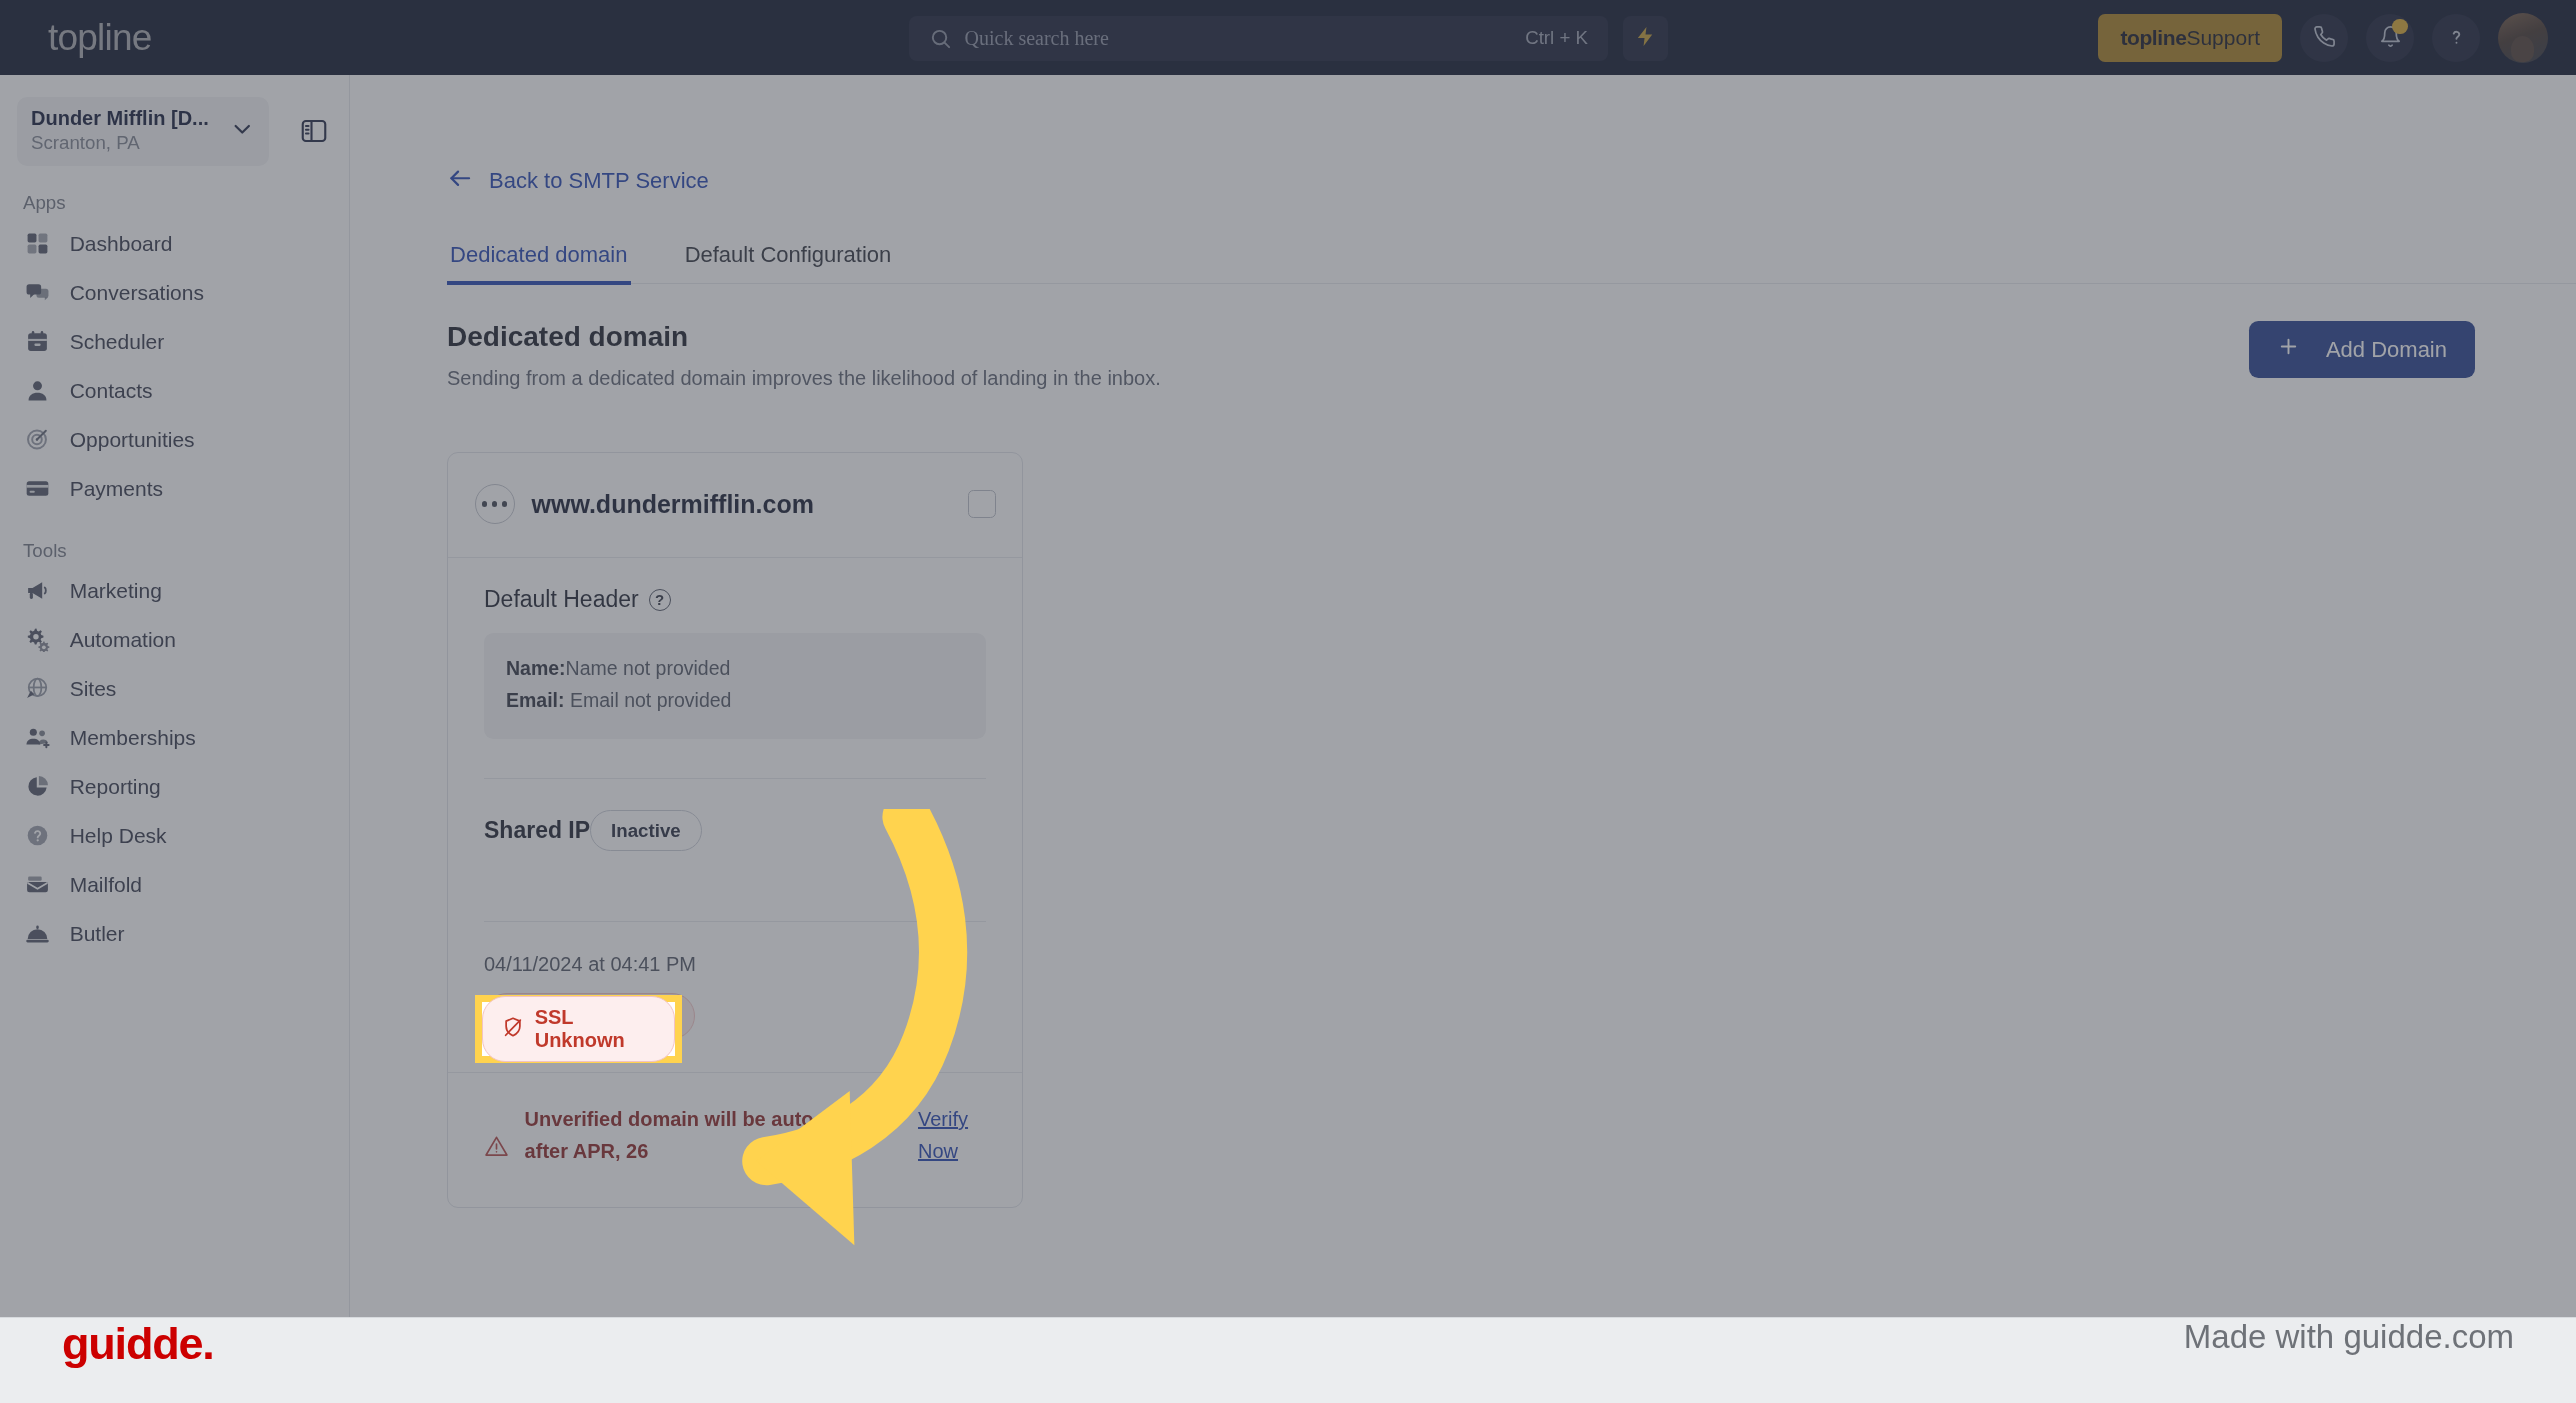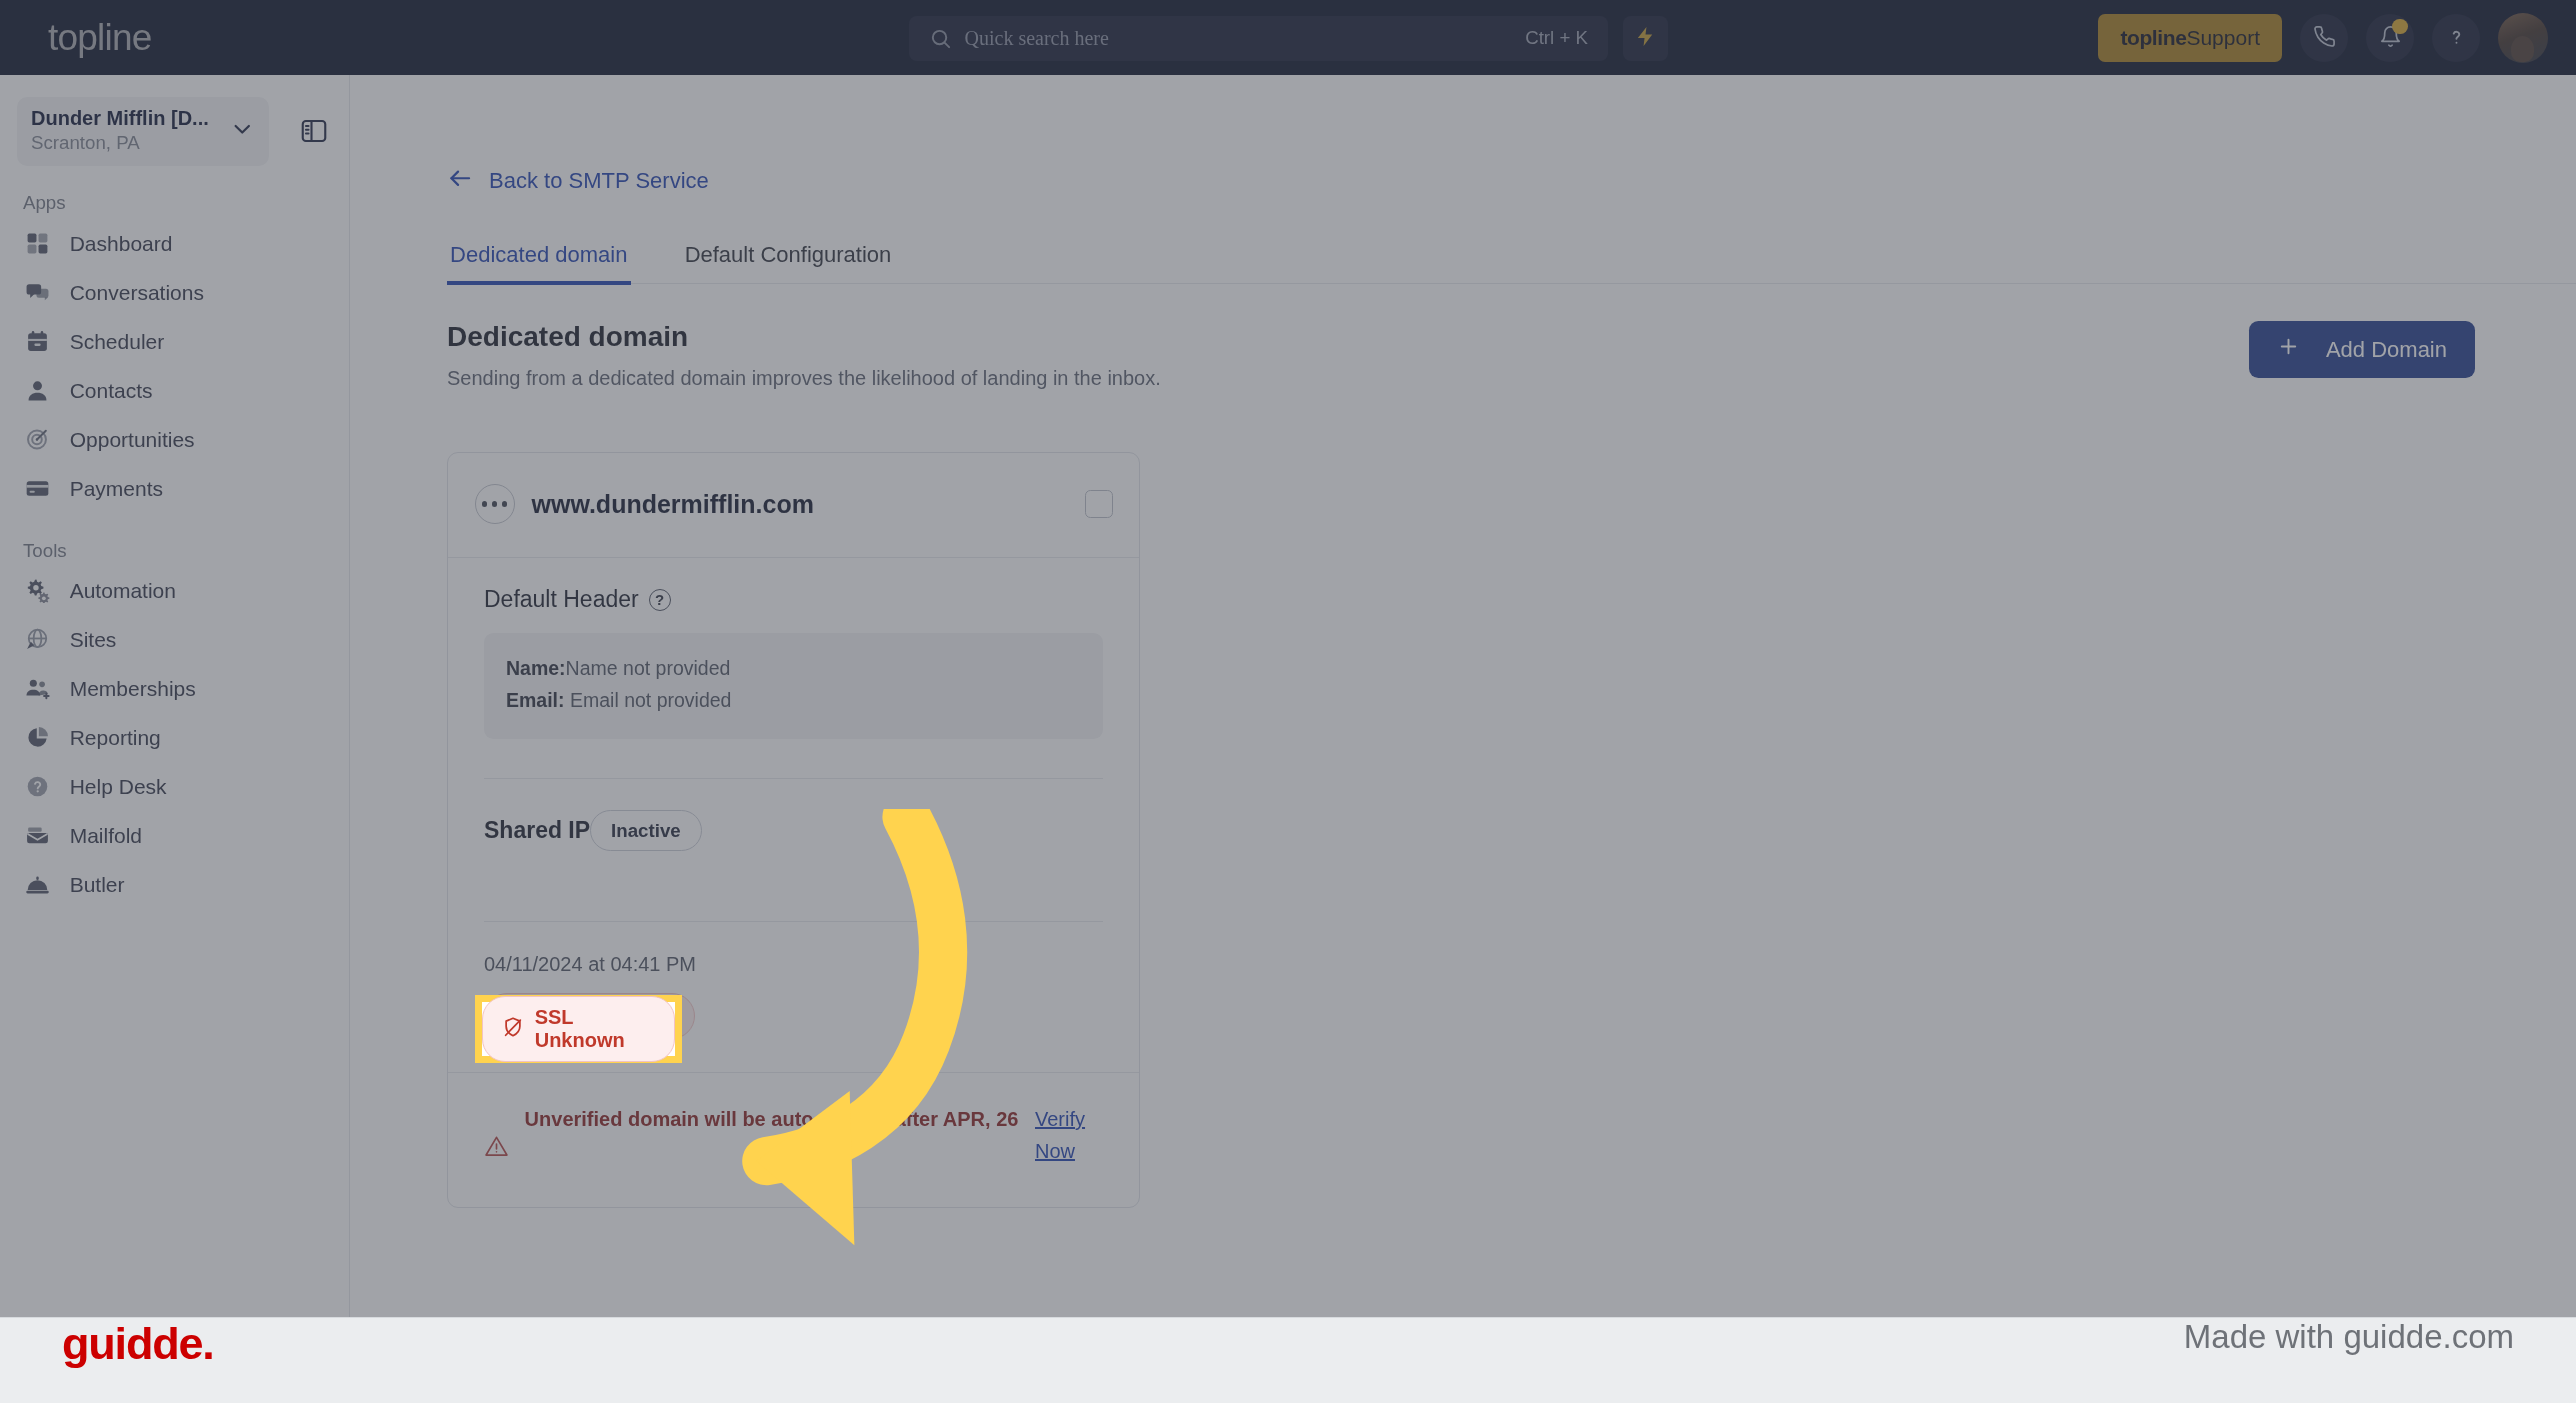--- a/index.html
+++ b/index.html
@@ -307,21 +307,21 @@
     cursor: pointer;
     white-space: nowrap;
     font-family: "Liberation Sans", sans-serif;
   }
 
   
   .domain-card {
     position: absolute;
     left: 97px;
     top: 377px;
-    width: 693px;
+    width: 576px;
     background: #ffffff;
     border: 0.8px solid #dfe2e8;
     border-radius: 11px;
   }
   .card-head {
     display: flex;
     align-items: center;
     padding: 31px 26.5px 33px 26.5px;
     border-bottom: 0.8px solid #e6e8ec;
     gap: 17px;
@@ -669,20 +669,30 @@
             <rect x="1.6" y="5" width="20.8" height="14" rx="2.4"></rect>
             <rect x="1.6" y="8.6" width="20.8" height="2.6" fill="#fff" opacity=".85"></rect>
             <rect x="4.4" y="14.2" width="5" height="1.9" rx=".9" fill="#fff" opacity=".85"></rect>
           </svg>
       </span>
       <span class="nav-label">Payments</span>
     </a>
 
     <div class="nav-section-label">Tools</div>
 
+    <a class="nav-item">
+      <span class="ic">
+        <svg width="25" height="25" viewBox="0 0 24 24" fill="#4b5163">
+            <path d="M3 9.5h4.2L16.5 4v16L7.2 14.5H3z"></path>
+            <rect x="4.6" y="14.2" width="3" height="6" rx="1.4"></rect>
+            <path d="M19 9.2c1.3.6 1.3 5 0 5.6" stroke="#4b5163" stroke-width="1.8" fill="none" stroke-linecap="round"></path>
+          </svg>
+      </span>
+      <span class="nav-label">Marketing</span>
+    </a>
 
     <a class="nav-item">
       <span class="ic">
         <svg width="25" height="25" viewBox="0 0 24 24" fill="#4b5163">
             <path d="M9.6 1.7 11 1.5l.6 2.1 1.5.6 1.9-1.1 1.2 1.3-1.2 1.8.6 1.5 2.1.6v1.8l-2.1.6-.6 1.5 1.2 1.8-1.2 1.3-1.9-1.1-1.5.6-.6 2.1H9.4l-.6-2.1-1.5-.6-1.9 1.1-1.2-1.3 1.2-1.8-.6-1.5-2.1-.6V8.4l2.1-.6.6-1.5L4.2 4.5l1.2-1.3 1.9 1.1 1.5-.6z"></path>
             <circle cx="10.5" cy="9.3" r="2.6" fill="#fff"></circle>
             <path d="M17.6 13.9l1.1-.1.4 1.5 1.1.4 1.3-.7.8.9-.8 1.3.4 1 1.5.4v1.3l-1.5.4-.4 1 .8 1.3-.8.9-1.3-.7-1.1.4-.4 1.5h-1.2l-.4-1.5-1.1-.4-1.3.7-.8-.9.8-1.3-.4-1-1.5-.4v-1.3l1.5-.4.4-1-.8-1.3.8-.9 1.3.7 1.1-.4z" opacity=".72"></path>
             <circle cx="18.1" cy="19.5" r="1.8" fill="#fff"></circle>
           </svg>
       </span>

